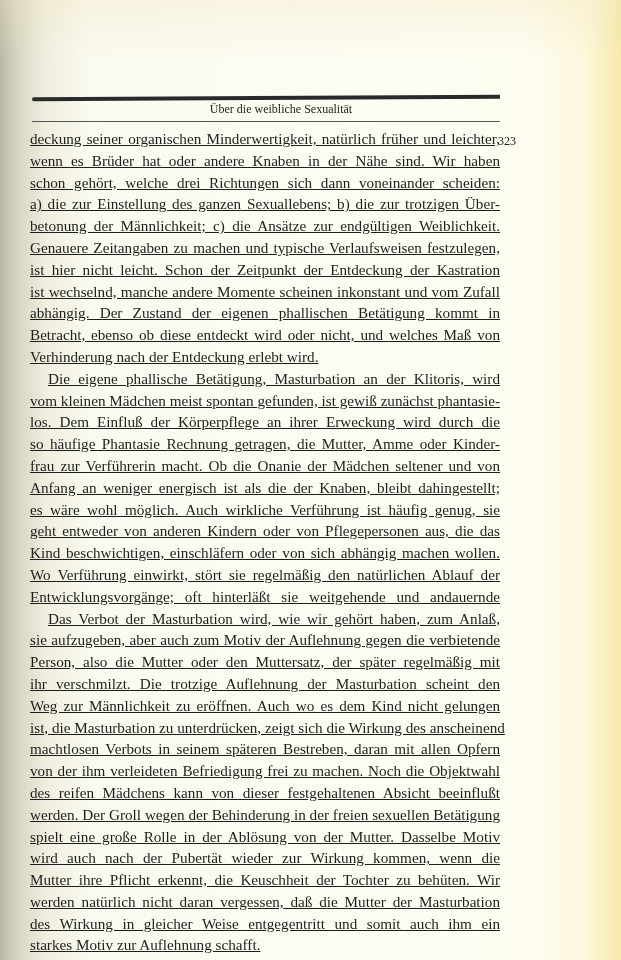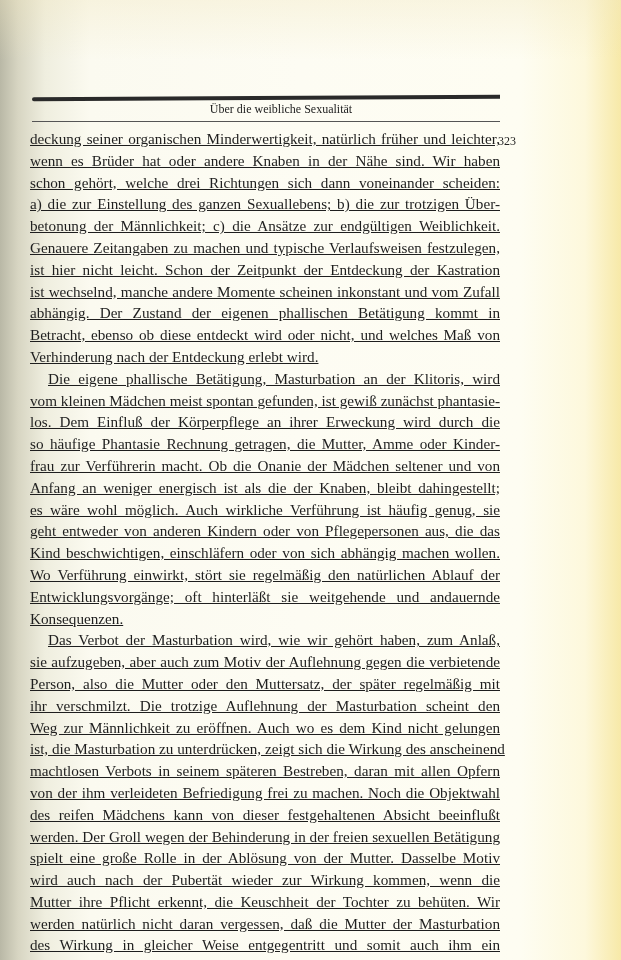--- a/index.html
+++ b/index.html
@@ -65,21 +65,20 @@
       <span class="line">vom kleinen Mädchen meist spontan gefunden, ist gewiß zunächst phantasie-</span>
       <span class="line">los. Dem Einfluß der Körperpflege an ihrer Erweckung wird durch die</span>
       <span class="line">so häufige Phantasie Rechnung getragen, die Mutter, Amme oder Kinder-</span>
       <span class="line">frau zur Verführerin macht. Ob die Onanie der Mädchen seltener und von</span>
       <span class="line">Anfang an weniger energisch ist als die der Knaben, bleibt dahingestellt;</span>
       <span class="line">es wäre wohl möglich. Auch wirkliche Verführung ist häufig genug, sie</span>
       <span class="line">geht entweder von anderen Kindern oder von Pflegepersonen aus, die das</span>
       <span class="line">Kind beschwichtigen, einschläfern oder von sich abhängig machen wollen.</span>
       <span class="line">Wo Verführung einwirkt, stört sie regelmäßig den natürlichen Ablauf der</span>
       <span class="line">Entwicklungsvorgänge; oft hinterläßt sie weitgehende und andauernde</span>
-      <span class="line last">Konsequenzen.</span>
       <span class="line indent">Das Verbot der Masturbation wird, wie wir gehört haben, zum Anlaß,</span>
       <span class="line">sie aufzugeben, aber auch zum Motiv der Auflehnung gegen die verbietende</span>
       <span class="line">Person, also die Mutter oder den Muttersatz, der später regelmäßig mit</span>
       <span class="line">ihr verschmilzt. Die trotzige Auflehnung der Masturbation scheint den</span>
       <span class="line">Weg zur Männlichkeit zu eröffnen. Auch wo es dem Kind nicht gelungen</span>
       <span class="line">ist, die Masturbation zu unterdrücken, zeigt sich die Wirkung des anscheinend</span>
       <span class="line">machtlosen Verbots in seinem späteren Bestreben, daran mit allen Opfern</span>
       <span class="line">von der ihm verleideten Befriedigung frei zu machen. Noch die Objektwahl</span>
       <span class="line">des reifen Mädchens kann von dieser festgehaltenen Absicht beeinflußt</span>
       <span class="line">werden. Der Groll wegen der Behinderung in der freien sexuellen Betätigung</span>

